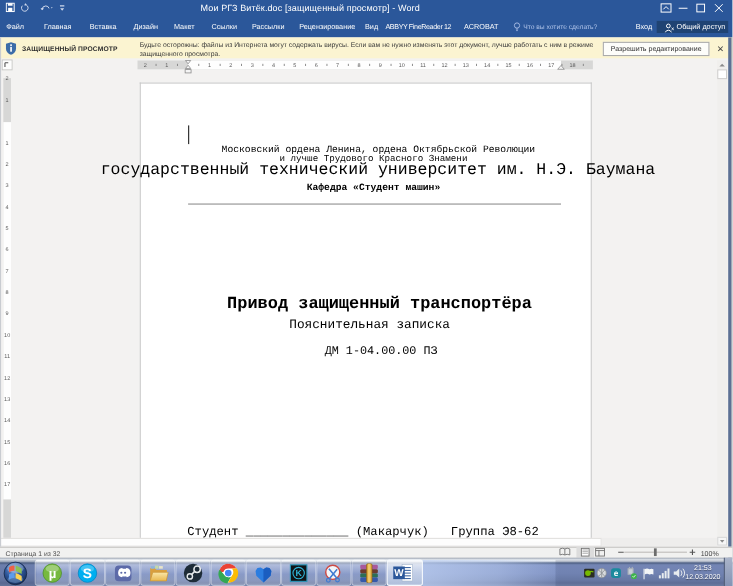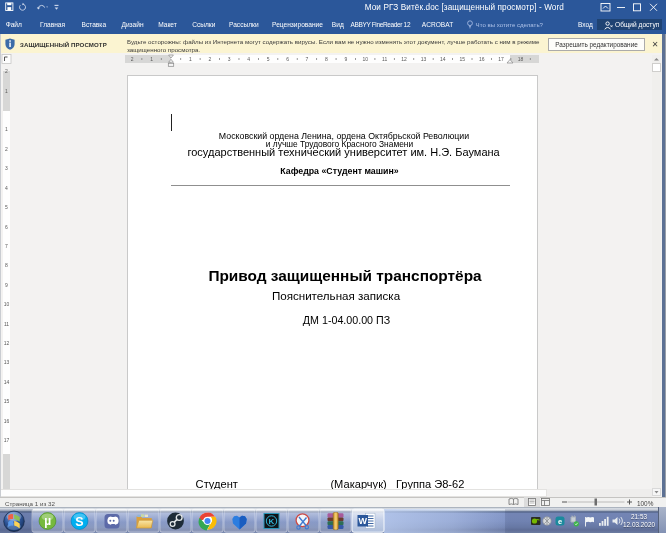--- a/index.html
+++ b/index.html
@@ -1,32 +1,32 @@
 <!DOCTYPE html>
 <html><head><meta charset="utf-8"><style>
 *{margin:0;padding:0;box-sizing:border-box}
 html,body{width:666px;height:533px}
 body{position:relative;overflow:hidden;font-family:"Liberation Sans",sans-serif;background:#f3f2f1}
 .a{position:absolute}
 
 #titlebar{left:0;top:0;width:666px;height:34px;background:#2b579a}
-#wintitle{left:0;top:2.5px;width:564px;text-align:right;font-size:8.2px;color:#fff;letter-spacing:.1px}
+#wintitle{left:0;top:2.5px;width:564px;text-align:center;font-size:8.2px;color:#fff;letter-spacing:.1px}
 .tabs{top:20.5px;font-size:6.6px;color:#fdfdfd;white-space:nowrap;transform:translateX(-50%)}
 #hint{color:#aec2e8}
 #share{top:19px;height:11px;background:#1f4373;color:#fff;font-size:6.6px;line-height:11px;white-space:nowrap}
 #vhod{top:20.5px;color:#fff;font-size:6.6px}
 
 #msgbar{left:0;top:34px;width:666px;height:18.6px;background:#fbf4d1}
 #msgbold{left:20px;top:40.5px;font-size:6.1px;font-weight:bold;color:#2e2e2e;letter-spacing:.1px}
 .msgtxt{left:127px;font-size:6.2px;color:#3a3a3a}
 #enablebtn{left:548px;top:38px;width:97px;height:13px;background:#fdfdfa;border:1px solid #ababab;font-size:6.4px;color:#333;text-align:center;line-height:11px}
 #msgx{left:650px;top:40px;width:10px;height:12px;color:#444;font-size:8px;line-height:10px;text-align:center}
 
 #page{left:127px;top:75px;width:411px;height:421px;background:#fff;border:1px solid #c9c9c9;border-bottom:none}
-.doc{font-family:Liberation Sans, sans-serif;color:#000;white-space:nowrap;transform:translateX(-50%)}
+.doc{font-family:Liberation Mono, monospace;color:#000;white-space:nowrap;transform:translateX(-50%)}
 #caret{left:171px;top:114px;width:1px;height:17px;background:#222}
 #docline{left:171px;top:185px;width:339px;height:1px;background:#8f8f8f}
 
 #vscroll{left:652px;top:55px;width:9px;height:440px;background:#f0efed}
 #vup{left:652px;top:55px;width:9px;height:8px;background:#f0efed}
 #vup svg,#vdown svg{display:block}
 #vthumb{left:652px;top:63px;width:9px;height:9px;background:#fff;border:1px solid #cfcecc}
 #hscroll{left:0;top:489px;width:652px;height:8px;background:#eeedec}
 #hthumb{left:0;top:489px;width:547px;height:8px;background:#fdfdfd;border:1px solid #e3e2e0}
 #vdown{left:652px;top:488px;width:9px;height:8px;background:#f6f6f6;border:1px solid #d9d9d9;color:#606060}
@@ -179,21 +179,21 @@
     <text x="6.5" y="331.88" font-size="5" fill="#5a5a5a" text-anchor="middle" font-family="Liberation Sans">14</text>
     <text x="6.5" y="351.3" font-size="5" fill="#5a5a5a" text-anchor="middle" font-family="Liberation Sans">15</text>
     <text x="6.5" y="370.72" font-size="5" fill="#5a5a5a" text-anchor="middle" font-family="Liberation Sans">16</text>
     <text x="6.5" y="390.14000000000004" font-size="5" fill="#5a5a5a" text-anchor="middle" font-family="Liberation Sans">17</text>
   </svg>
 
 <div class="a" id="page"></div>
 <div class="a" id="caret"></div>
 <div class="a doc" style="left:344px;top:131px;font-size:8.8px">Московский ордена Ленина, ордена Октябрьской Революции</div>
 <div class="a doc" style="left:339.5px;top:139.3px;font-size:8.4px">и лучше Трудового Красного Знамени</div>
-<div class="a doc" style="left:343.6px;top:145.9px;font-size:11px">государственный технический университет им. Н.Э. Баумана</div>
+<div class="a doc" style="left:343.6px;top:145.9px;font-size:15px">государственный технический университет им. Н.Э. Баумана</div>
 <div class="a doc" style="left:339.5px;top:166px;font-size:8.8px;font-weight:bold">Кафедра «Студент машин»</div>
 <div class="a" id="docline"></div>
 <div class="a doc" style="left:345px;top:266.6px;font-size:15.4px;font-weight:bold">Привод защищенный транспортёра</div>
 <div class="a doc" style="left:336px;top:289px;font-size:11.6px">Пояснительная записка</div>
 <div class="a doc" style="left:346.5px;top:314.1px;font-size:10.7px">ДМ 1-04.00.00 ПЗ</div>
 <div class="a doc" style="left:330px;top:478px;font-size:11.1px">Студент ______________ (Макарчук)&nbsp;&nbsp; Группа Э8-62</div>
 
 <div class="a" id="vscroll"></div>
 <div class="a" id="vup">
     <svg width="9" height="8">

